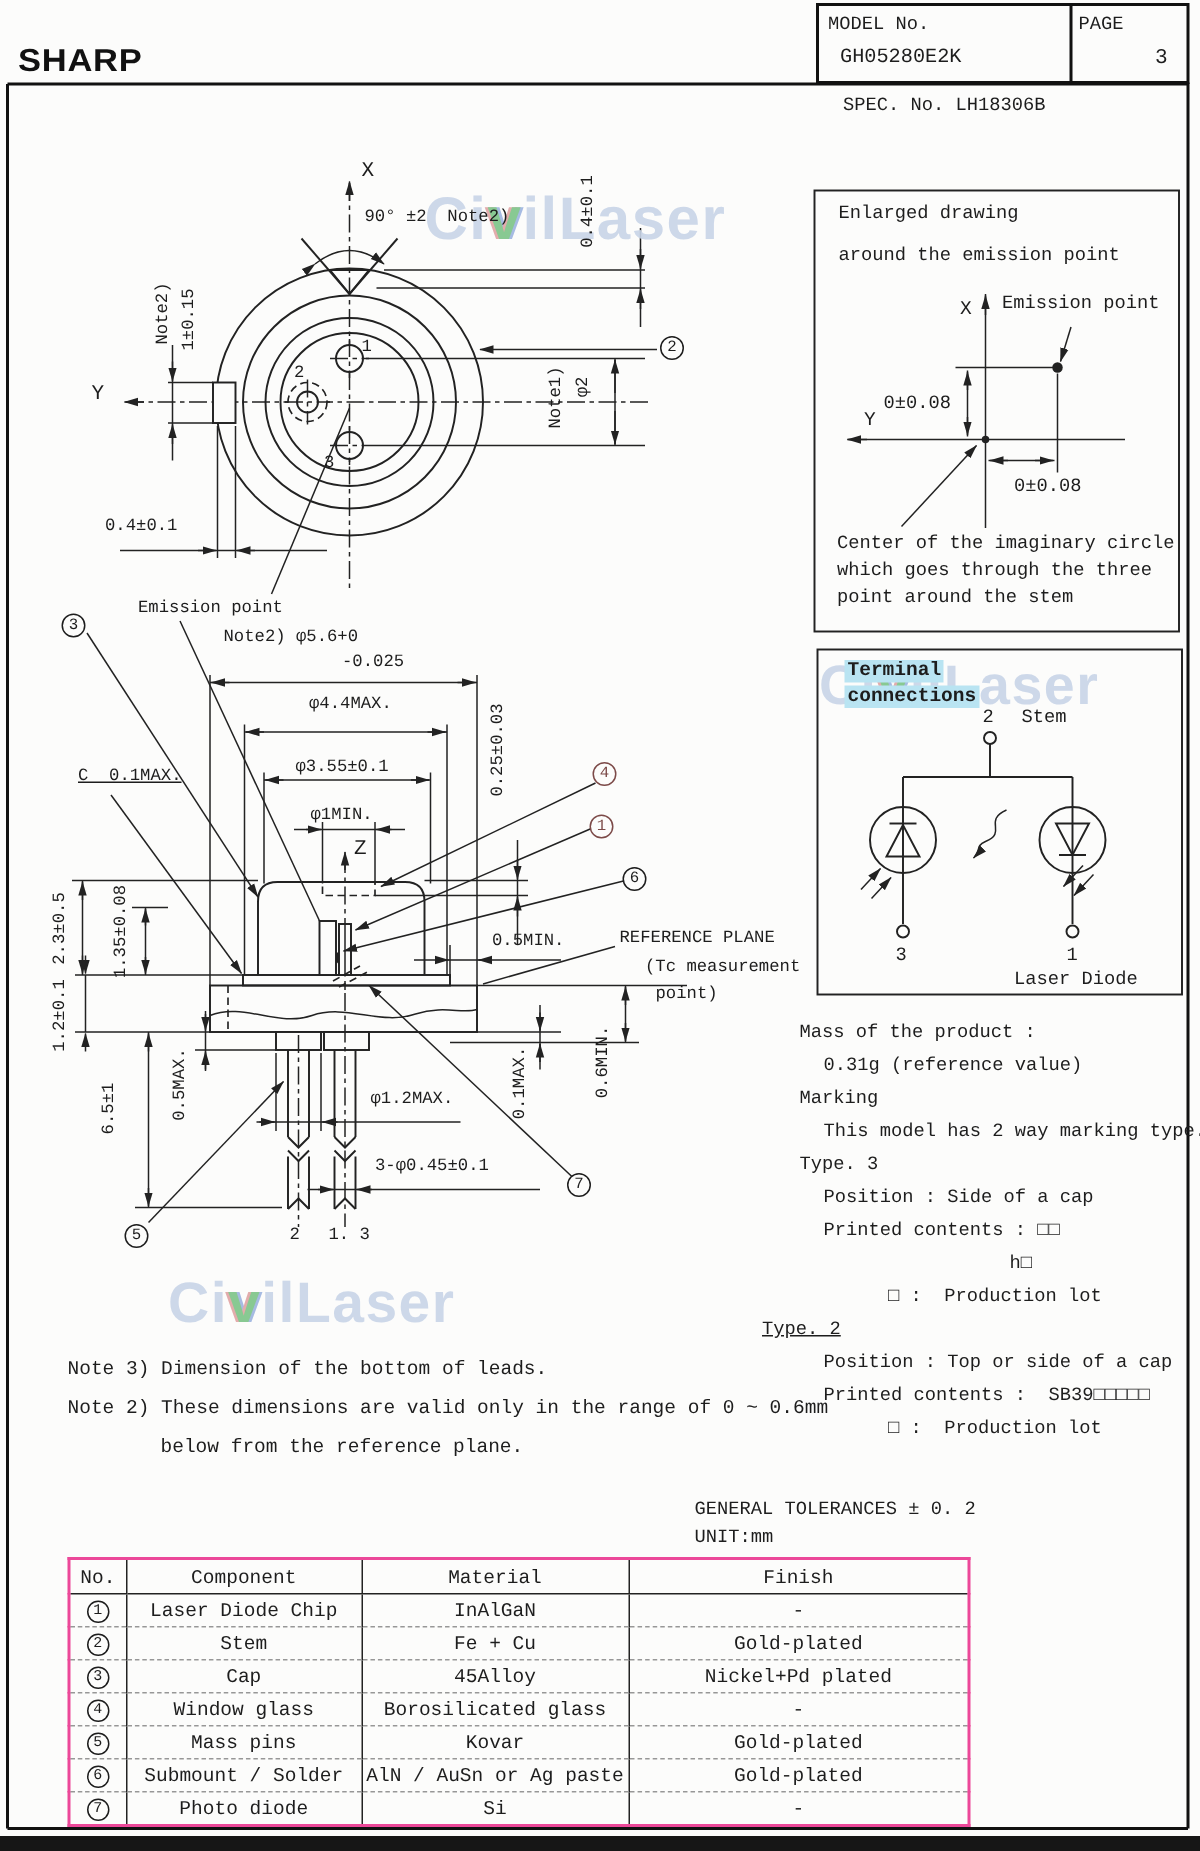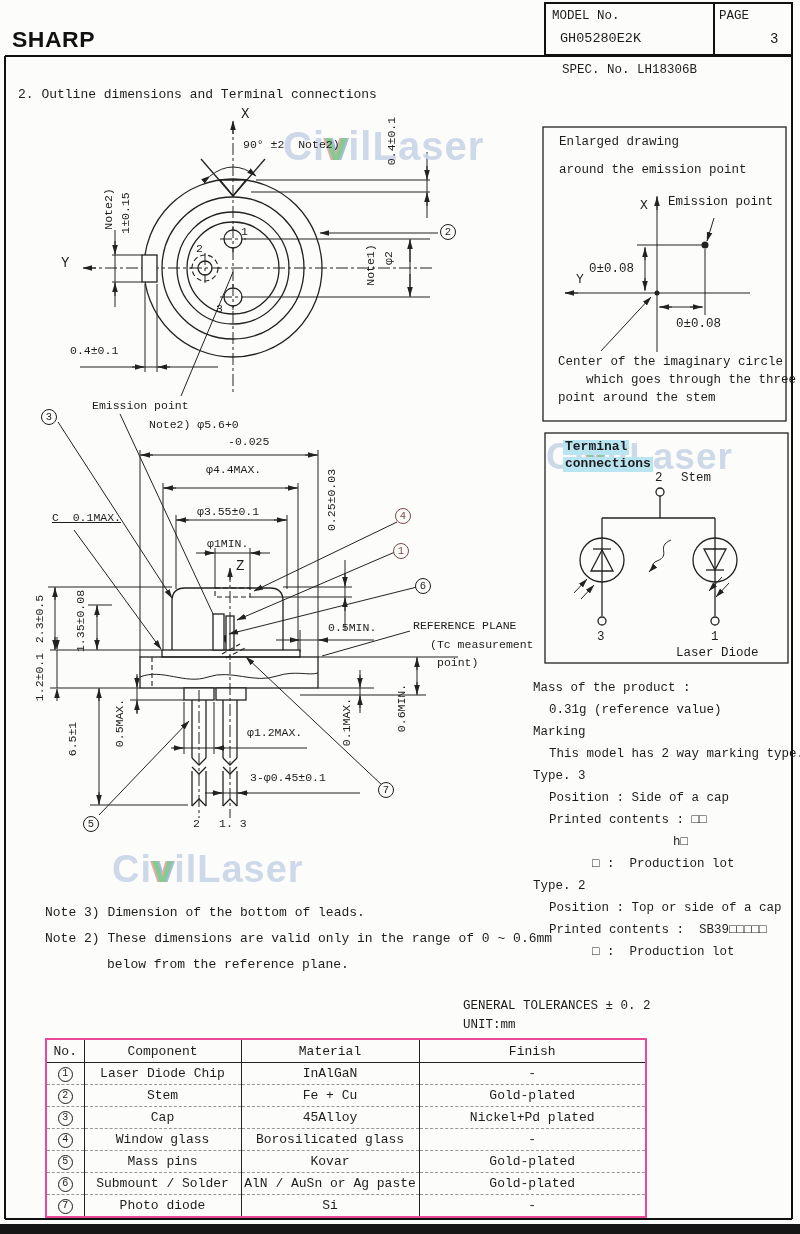--- a/index.html
+++ b/index.html
@@ -295,21 +295,20 @@
       <line class="ar" x1="655" y1="566" x2="649" y2="572"></line>
     </g>
   </svg>
 
   <div class="logo">SHARP</div>
   <div class="txt hdr" style="left:552px;top:9px;font-size:12.5px;">MODEL No.</div>
   <div class="txt hdr" style="left:560px;top:31px;font-size:13.5px;">GH05280E2K</div>
   <div class="txt hdr" style="left:719px;top:9px;font-size:12.5px;">PAGE</div>
   <div class="txt hdr" style="left:770px;top:31px;font-size:14px;">3</div>
   <div class="txt hdr" style="left:562px;top:63px;font-size:12.5px;">SPEC. No. LH18306B</div>
-  <div class="txt hdr" style="left:18px;top:88px;font-size:13px;">2. Outline dimensions and Terminal connections</div>
 
   <div class="wm" style="left:283px;top:124px;font-size:40px;"><span>Ci</span><span class="wm-accent">v</span><span>ilLaser</span></div>
   <div class="wm" style="left:546px;top:436px;font-size:37px;"><span>Ci</span><span class="wm-accent">v</span><span>ilLaser</span></div>
   <div class="wm" style="left:112px;top:848px;font-size:38px;"><span>Ci</span><span class="wm-accent">v</span><span>ilLaser</span></div>
 
   <div id="labels-layer">
       <div class="txt lbl" style="left: 241px; top: 106px; font-size: 14px;">X</div>
       <div class="txt lbl" style="left: 243px; top: 138px;">90° ±2  Note2)</div>
       <div class="txt lbl rot" style="left: 392px; top: 141px;">0.4±0.1</div>
       <div class="txt lbl circnum" style="left: 440px; top: 224px;">2</div>
@@ -355,42 +354,42 @@
     </div>
 
   <div class="txt" style="left:559px;top:135px;font-size:12.5px;">Enlarged drawing</div>
   <div class="txt" style="left:559px;top:163px;font-size:12.5px;">around the emission point</div>
   <div class="txt" style="left:640px;top:199px;font-size:13px;">X</div>
   <div class="txt" style="left:668px;top:195px;font-size:12.5px;">Emission point</div>
   <div class="txt" style="left:589px;top:262px;font-size:12.5px;">0±0.08</div>
   <div class="txt" style="left:576px;top:273px;font-size:13px;">Y</div>
   <div class="txt" style="left:676px;top:317px;font-size:12.5px;">0±0.08</div>
   <div class="txt" style="left:558px;top:355px;font-size:12.5px;">Center of the imaginary circle</div>
-  <div class="txt" style="left:586px;top:373px;font-size:12.5px;font-family:Liberation Mono, monospace;">which goes through the three</div>
+  <div class="txt" style="left:558px;top:373px;font-size:12.5px;font-family:Liberation Mono, monospace;">which goes through the three</div>
   <div class="txt" style="left:558px;top:391px;font-size:12.5px;">point around the stem</div>
 
   <div class="txt hl" style="left:563px;top:440px;font-size:13px;font-weight:bold;">Terminal</div>
   <div class="txt hl" style="left:563px;top:457px;font-size:13px;font-weight:bold;">connections</div>
   <div class="txt" style="left:655px;top:471px;font-size:12.5px;">2</div>
   <div class="txt" style="left:681px;top:471px;font-size:12.5px;">Stem</div>
   <div class="txt" style="left:597px;top:630px;font-size:12.5px;">3</div>
   <div class="txt" style="left:711px;top:630px;font-size:12.5px;">1</div>
   <div class="txt" style="left:676px;top:646px;font-size:12.5px;">Laser Diode</div>
 
   <div id="prod-layer">
       <div class="txt" style="left: 533px; top: 681px;">Mass of the product :</div>
       <div class="txt" style="left: 549px; top: 703px;">0.31g (reference value)</div>
       <div class="txt" style="left: 533px; top: 725px;">Marking</div>
       <div class="txt" style="left: 549px; top: 747px;">This model has 2 way marking type.</div>
       <div class="txt" style="left: 533px; top: 769px;">Type. 3</div>
       <div class="txt" style="left: 549px; top: 791px;">Position : Side of a cap</div>
       <div class="txt" style="left: 549px; top: 813px;">Printed contents : □□</div>
       <div class="txt" style="left: 673px; top: 835px;">h□</div>
       <div class="txt" style="left: 592px; top: 857px;">□ :  Production lot</div>
-      <div class="txt" style="left: 533px; top: 879px;">Type. 2</div>
+      <div class="txt" style="left: 508px; top: 879px; text-decoration: underline;">Type. 2</div>
       <div class="txt" style="left: 549px; top: 901px;">Position : Top or side of a cap</div>
       <div class="txt" style="left: 549px; top: 923px;">Printed contents :  SB39□□□□□</div>
       <div class="txt" style="left: 592px; top: 945px;">□ :  Production lot</div>
     </div>
 
   <div class="txt note" style="left:45px;top:906px;">Note 3) Dimension of the bottom of leads.</div>
   <div class="txt note" style="left:45px;top:932px;">Note 2) These dimensions are valid only in the range of 0 ~ 0.6mm</div>
   <div class="txt note" style="left:107px;top:958px;">below from the reference plane.</div>
   <div class="txt" style="left:463px;top:999px;font-size:12.5px;">GENERAL TOLERANCES ± 0. 2</div>
   <div class="txt" style="left:463px;top:1018px;font-size:12.5px;">UNIT:mm</div>

